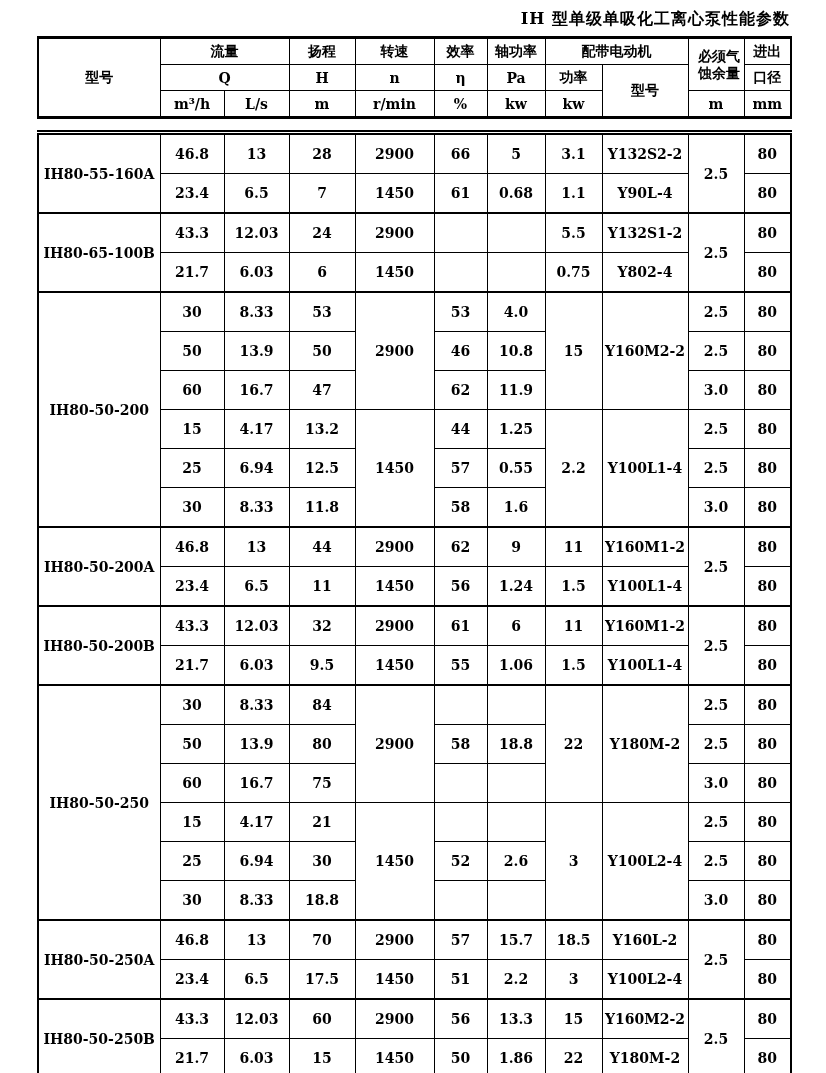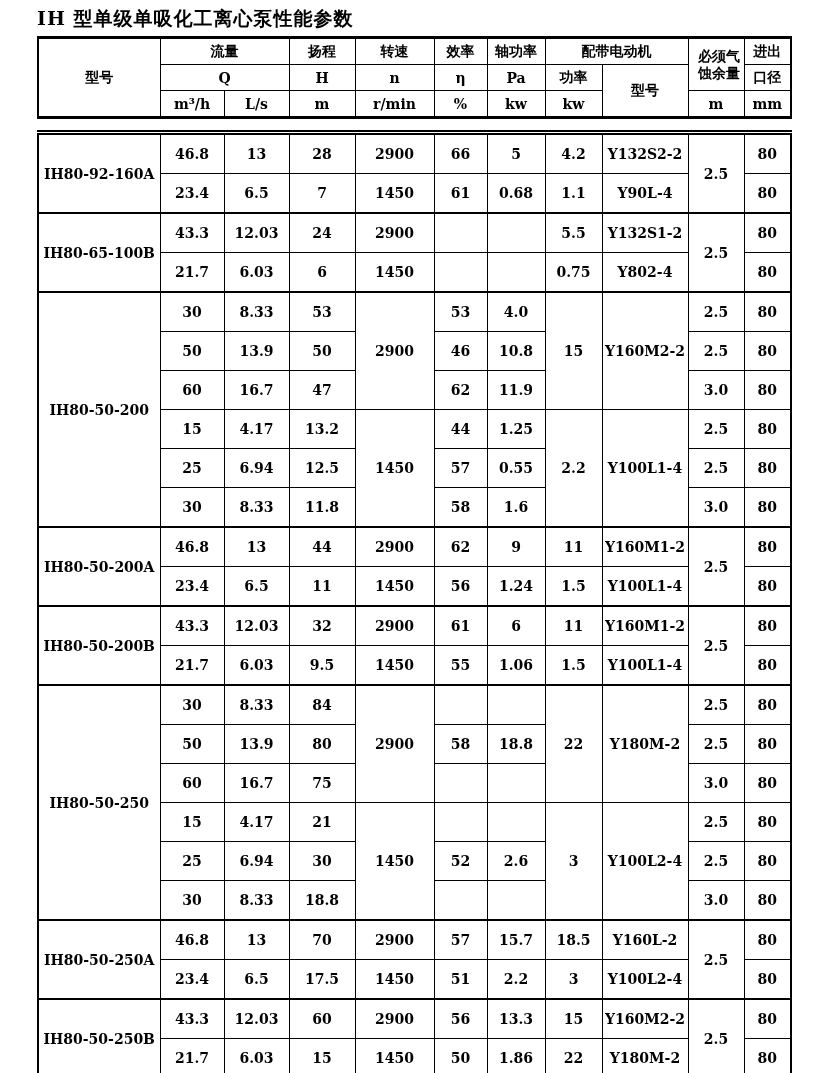--- a/index.html
+++ b/index.html
@@ -6,22 +6,22 @@
     margin: 0; padding: 0;
     width: 826px; height: 1073px;
     background: #ffffff;
     overflow: hidden;
     font-family: "DejaVu Serif", "Liberation Serif", serif;
     color: #000;
   }
   .page { padding: 6px 0 0 37px; }
   .title {
     width: 753px;
-    text-align: left;
-    font-size: 19px;
+    text-align: right;
+    font-size: 16px;
     font-weight: bold;
     line-height: 25px;
     letter-spacing: 1px;
   }
   table {
     table-layout: fixed;
     border-collapse: collapse;
     width: 753px;
   }
   th, td {
@@ -120,28 +120,28 @@
         <col style="width:79px">
         <col style="width:53px">
       <col style="width:58px">
         <col style="width:57px">
         <col style="width:86px">
       <col style="width:56px">
         <col style="width:47px">
     </colgroup>
     <tbody>
         <tr class="group-start">
-          <td rowspan="2">IH80-92-160A</td>
+          <td rowspan="2">IH80-55-160A</td>
           <td>46.8</td>
           <td>13</td>
           <td>28</td>
           <td>2900</td>
           <td>66</td>
           <td>5</td>
-          <td>4.2</td>
+          <td>3.1</td>
           <td>Y132S2-2</td>
           <td rowspan="2">2.5</td>
           <td>80</td>
         </tr>
         <tr>
           <td>23.4</td>
           <td>6.5</td>
           <td>7</td>
           <td>1450</td>
           <td>61</td>

